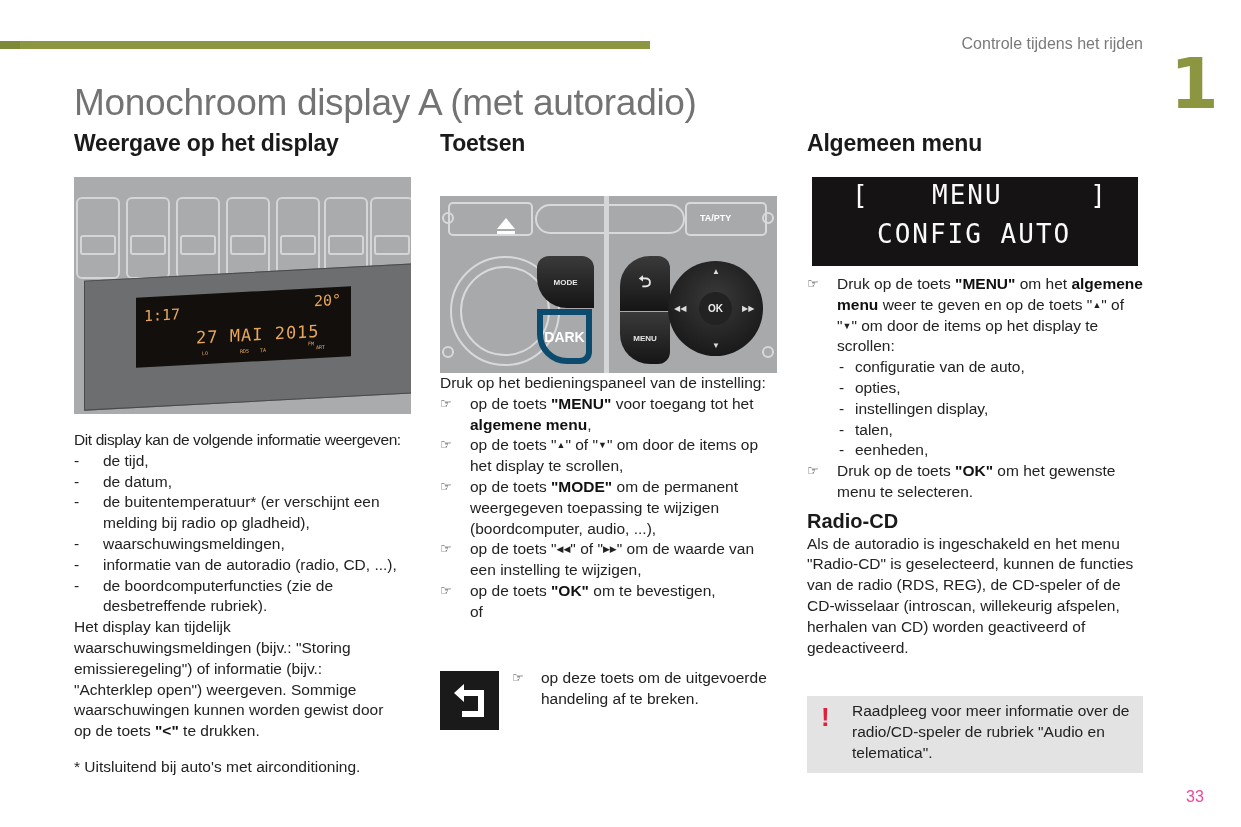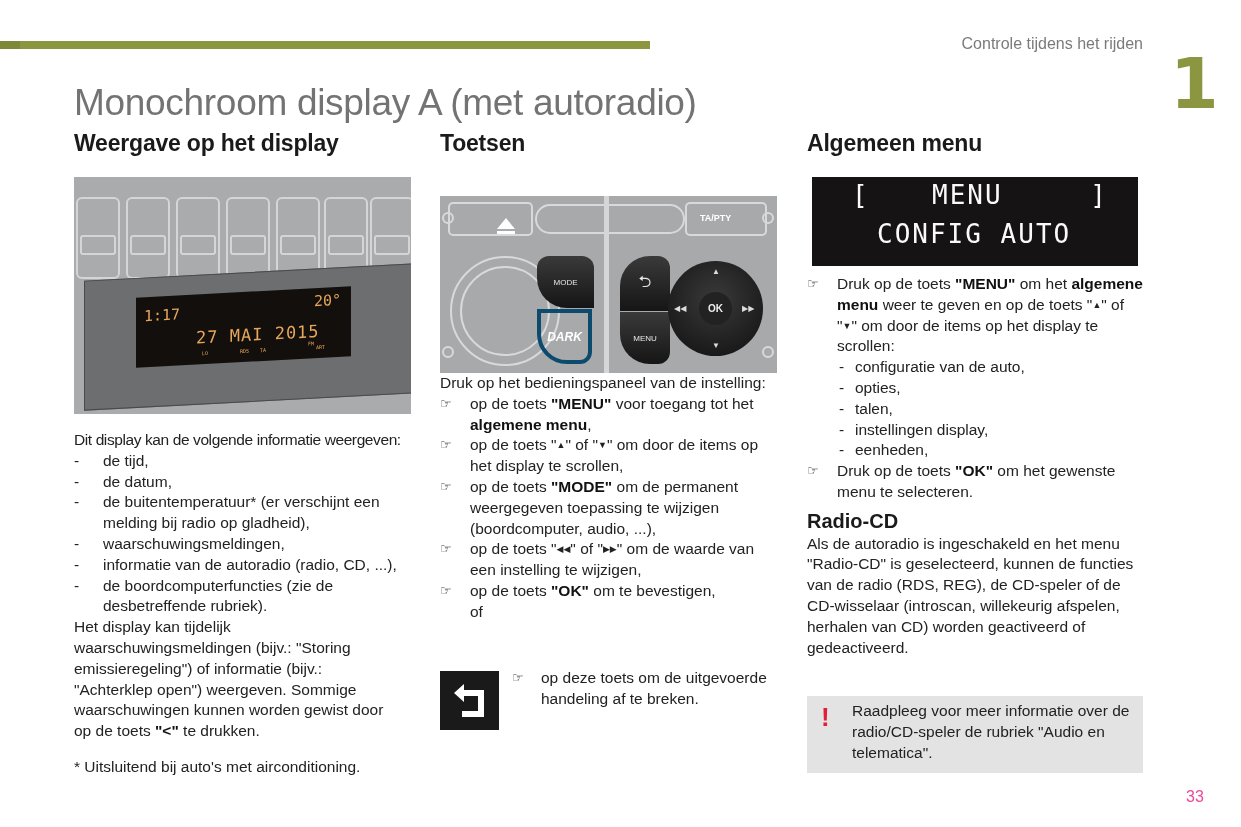--- a/index.html
+++ b/index.html
@@ -36,22 +36,22 @@
   .img-panel { position: absolute; left: 0; top: 47px; width: 337px; height: 177px; background: #a7a9ab; overflow: hidden; margin-top: 19px; }
   .panel-divider { position: absolute; left: 164px; top: 0; width: 5px; height: 177px; background: #d5d6d7; }
   .panel-slot { position: absolute; left: 95px; top: 8px; width: 150px; height: 30px; border: 2px solid #d8d9da; border-radius: 16px; }
   .panel-btn-outline { position: absolute; border: 2px solid #d8d9da; border-radius: 5px; }
   .eject-icon { position: absolute; left: 47px; top: 14px; width: 0; height: 0; border-left: 9px solid transparent; border-right: 9px solid transparent; border-bottom: 11px solid #ffffff; }
   .eject-icon::after { content: ""; position: absolute; left: -9px; top: 13px; width: 18px; height: 3px; background: #fff; }
   .ta-label { position: absolute; left: 260px; top: 17px; font-size: 9px; color: #fff; font-weight: bold; }
   .knob { position: absolute; left: 10px; top: 60px; width: 110px; height: 110px; border-radius: 50%; border: 2px solid #d8d9da; }
   .knob::after { content: ""; position: absolute; left: 8px; top: 8px; right: 8px; bottom: 8px; border-radius: 50%; border: 2px solid #d8d9da; }
   .small-circle { position: absolute; width: 12px; height: 12px; border: 2px solid #d8d9da; border-radius: 50%; }
-  .hw-btn { position: absolute; background: linear-gradient(#3a3a3a, #151515); color: #e6e6e6; font-size: 8px; font-weight: normal; display: flex; align-items: center; justify-content: center; }
-  .dark-btn { position: absolute; left: 97px; top: 113px; width: 55px; height: 55px; border: 4px solid #0c4a6e; border-radius: 0 0 12px 30px; color: #fff; font-size: 12px; font-weight: bold; display: flex; align-items: center; justify-content: center; font-style: italic; }
+  .hw-btn { position: absolute; background: linear-gradient(#3a3a3a, #151515); color: #e6e6e6; font-size: 8px; font-weight: bold; display: flex; align-items: center; justify-content: center; }
+  .dark-btn { position: absolute; left: 97px; top: 113px; width: 55px; height: 55px; border: 6px solid #0c4a6e; border-radius: 0 0 12px 30px; color: #fff; font-size: 14px; font-weight: bold; display: flex; align-items: center; justify-content: center; }
   .dpad { position: absolute; left: 228px; top: 65px; width: 95px; height: 95px; border-radius: 50%; background: radial-gradient(circle at 50% 40%, #3a3a3a, #0f0f0f); }
   .dpad-ok { position: absolute; left: 31px; top: 31px; width: 33px; height: 33px; border-radius: 50%; background: #222; color: #eee; font-size: 10px; font-weight: bold; display: flex; align-items: center; justify-content: center; }
   .dpad-arrow { position: absolute; color: #ddd; font-size: 8px; }
 
   
   .img-menu { position: absolute; left: 5px; top: 47px; width: 326px; height: 89px; background: #151313; color: #fafafa; font-family: "DejaVu Sans Mono", monospace; }
   .img-menu .row1 { position: absolute; top: 3px; left: 0; right: 0; font-size: 26px; }
   .img-menu .br-l { position: absolute; left: 40px; }
   .img-menu .br-r { position: absolute; right: 32px; }
   .img-menu .menu-word { position: absolute; left: 120px; letter-spacing: 2px; }
@@ -186,22 +186,22 @@
     </div>
     <div class="row2">CONFIG AUTO</div>
   </div>
 
   <div class="body-text" style="position:absolute; top:144px; width:340px;">
     <ul class="hand-list">
       <li><span class="hand">☞</span><span>Druk op de toets </span><b>"MENU"</b><span> om het </span><b>algemene menu</b><span> weer te geven en op de toets "</span><span class="arrow-glyph">▲</span><span>" of "</span><span class="arrow-glyph">▼</span><span>" om door de items op het display te scrollen:</span>
         <ul class="sub-dash">
           <li>configuratie van de auto,</li>
           <li>opties,</li>
+          <li>instellingen display,</li>
           <li>talen,</li>
-          <li>instellingen display,</li>
           <li>eenheden,</li>
         </ul>
       </li>
       <li><span class="hand">☞</span><span>Druk op de toets </span><b>"OK"</b><span> om het gewenste menu te selecteren.</span></li>
     </ul>
     <h3 style="font-size:20px; font-weight:bold; color:#1a1a1a; margin-top:8px; margin-bottom:2px;">Radio-CD</h3>
     <p style="width:336px">Als de autoradio is ingeschakeld en het menu "Radio-CD" is geselecteerd, kunnen de functies van de radio (RDS, REG), de CD-speler of de CD-wisselaar (introscan, willekeurig afspelen, herhalen van CD) worden geactiveerd of gedeactiveerd.</p>
   </div>
 
   <div class="note-box">

